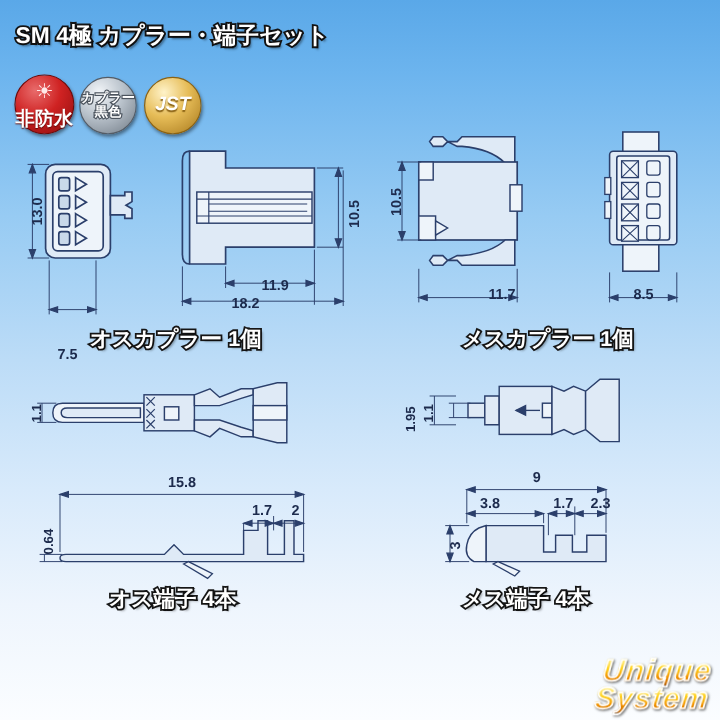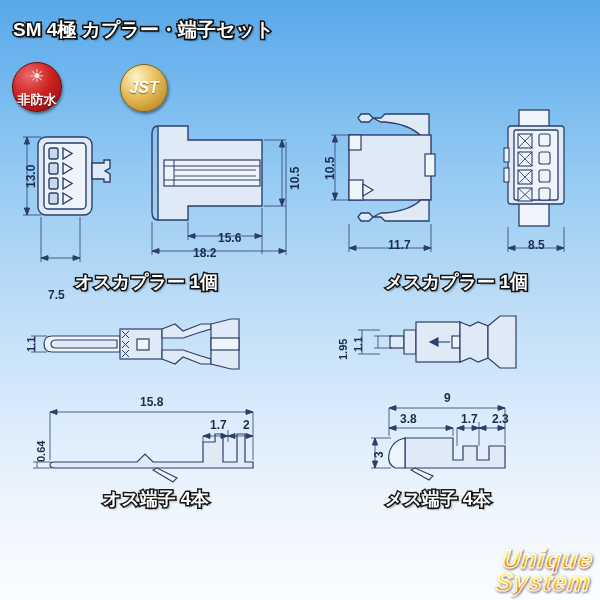--- a/index.html
+++ b/index.html
@@ -33,21 +33,21 @@
     left:12px;top:62px;width:48px;height:48px;
     background:radial-gradient(circle at 34% 26%,#e86b6b 0%,#cf2222 45%,#8c0d0d 100%);
     border:1px solid #6d0a0a;
   }
   #badge-nonwater .bmark{
     position:absolute;top:5px;left:0;right:0;text-align:center;
     color:#ffe9e9;font-size:17px;line-height:17px;
   }
   #badge-nonwater .btxt{
     position:absolute;bottom:5px;left:0;right:0;text-align:center;
-    color:#ffffff;font-size:13px;font-weight:bold;line-height:12px;
+    color:#ffffff;font-size:16px;font-weight:bold;line-height:12px;
     text-shadow:0 1px 1px #5e0606;
   }
   #badge-color{
     left:66px;top:64px;width:46px;height:46px;
     background:radial-gradient(circle at 34% 26%,#f2f5f8 0%,#b9c2cb 45%,#707a85 100%);
     border:1px solid #545c66;
   }
   #badge-color .l1,#badge-color .l2{
     color:#ffffff;font-size:11px;font-weight:bold;line-height:13px;
     -webkit-text-stroke:2px #4c545e;paint-order:stroke fill;
@@ -101,20 +101,24 @@
 
 <div id="page">
 
   <div id="title">SM 4極 カプラー・端子セット</div>
 
   <div class="badge" id="badge-nonwater">
     <div class="bmark">☀</div>
     <div class="btxt">非防水</div>
   </div>
 
+  <div class="badge" id="badge-color">
+    <div class="l1">カプラー</div>
+    <div class="l2">黒色</div>
+  </div>
 
   <div class="badge" id="badge-jst">
     <div class="jtxt">JST</div>
   </div>
 
   <svg class="drw" style="left:0px;top:118px;" width="320" height="150">
     <g fill="none" stroke="#2b3f6b" stroke-width="1.4">
 
       <rect x="38" y="19" width="54" height="78" rx="8" fill="#dfeaf6"></rect>
       <rect x="44" y="25" width="42" height="66" rx="4" fill="#eef4fa"></rect>
@@ -187,21 +191,21 @@
     <g fill="#2b3f6b" stroke="#2b3f6b">
       <path d="M132 22 l-2.6 7 h5.2 Z"></path>
         <path d="M132 88 l-2.6 -7 h5.2 Z"></path>
       <path d="M38 118 l7 -2.4 v4.8 Z"></path>
         <path d="M112 118 l-7 -2.4 v4.8 Z"></path>
       <path d="M2 133 l7 -2.4 v4.8 Z"></path>
         <path d="M136 133 l-7 -2.4 v4.8 Z"></path>
     </g>
   </svg>
   <div class="dimtxt vert" style="left:288px;top:190px;">10.5</div>
-  <div class="dimtxt" style="left:218px;top:231px;">15.6</div>
+  <div class="dimtxt" style="left:218px;top:231px;">11.9</div>
   <div class="dimtxt" style="left:193px;top:246px;text-align:right;">18.2</div>
 
   <div class="caption" style="left:75px;top:270px;">オスカプラー 1個</div>
 
   <svg class="drw" style="left:325px;top:108px;" width="160" height="155">
 
     <g fill="#dfeaf6" stroke="#2b3f6b" stroke-width="1.3">
       <path d="M104 6 L60 6 L56 10 L48 10 L44 6 L36 6 L33 10 L36 14 L44 14 L48 10
                L56 14 L60 14 Q84 16 96 28 L104 28 Z"></path>
     </g>
@@ -230,21 +234,21 @@
       <line x1="106" y1="116" x2="106" y2="144"></line>
     </g>
     <g fill="#2b3f6b" stroke="#2b3f6b">
       <path d="M10 27 l-2.6 7 h5.2 Z"></path>
         <path d="M10 92 l-2.6 -7 h5.2 Z"></path>
       <path d="M24 140 l7 -2.4 v4.8 Z"></path>
         <path d="M106 140 l-7 -2.4 v4.8 Z"></path>
     </g>
   </svg>
   <div class="dimtxt vert" style="left:323px;top:180px;">10.5</div>
-  <div class="dimtxt" style="left:388px;top:238px;">11.7</div>
+  <div class="dimtxt" style="left:407px;top:238px;">11.7</div>
 
   <svg class="drw" style="left:495px;top:108px;" width="105" height="155">
     <g fill="#dfeaf6" stroke="#2b3f6b" stroke-width="1.3">
 
       <rect x="24" y="2" width="30" height="24" fill="#eef4fa"></rect>
       <rect x="24" y="92" width="30" height="26" fill="#eef4fa"></rect>
 
       <rect x="13" y="18" width="56" height="78" rx="3"></rect>
       <rect x="19" y="22" width="44" height="70" rx="2" fill="#eef4fa"></rect>
     </g>
@@ -427,21 +431,21 @@
       <path d="M10 48 l-2.6 7 h5.2 Z"></path>
         <path d="M10 78 l-2.6 -7 h5.2 Z"></path>
     </g>
   </svg>
   <div class="dimtxt" style="left:444px;top:391px;">9</div>
   <div class="dimtxt" style="left:400px;top:412px;">3.8</div>
   <div class="dimtxt" style="left:461px;top:412px;">1.7</div>
   <div class="dimtxt" style="left:492px;top:412px;">2.3</div>
   <div class="dimtxt vert" style="left:372px;top:458px;">3</div>
 
-  <div class="caption" style="left:103px;top:487px;">オス端子 4本</div>
+  <div class="caption" style="left:91px;top:487px;">オス端子 4本</div>
   <div class="caption" style="left:385px;top:487px;">メス端子 4本</div>
 
   <div id="watermark">
     <span class="w1">Unique</span>
     <span class="w2">System</span>
   </div>
 
 </div>
 
 </body></html>

